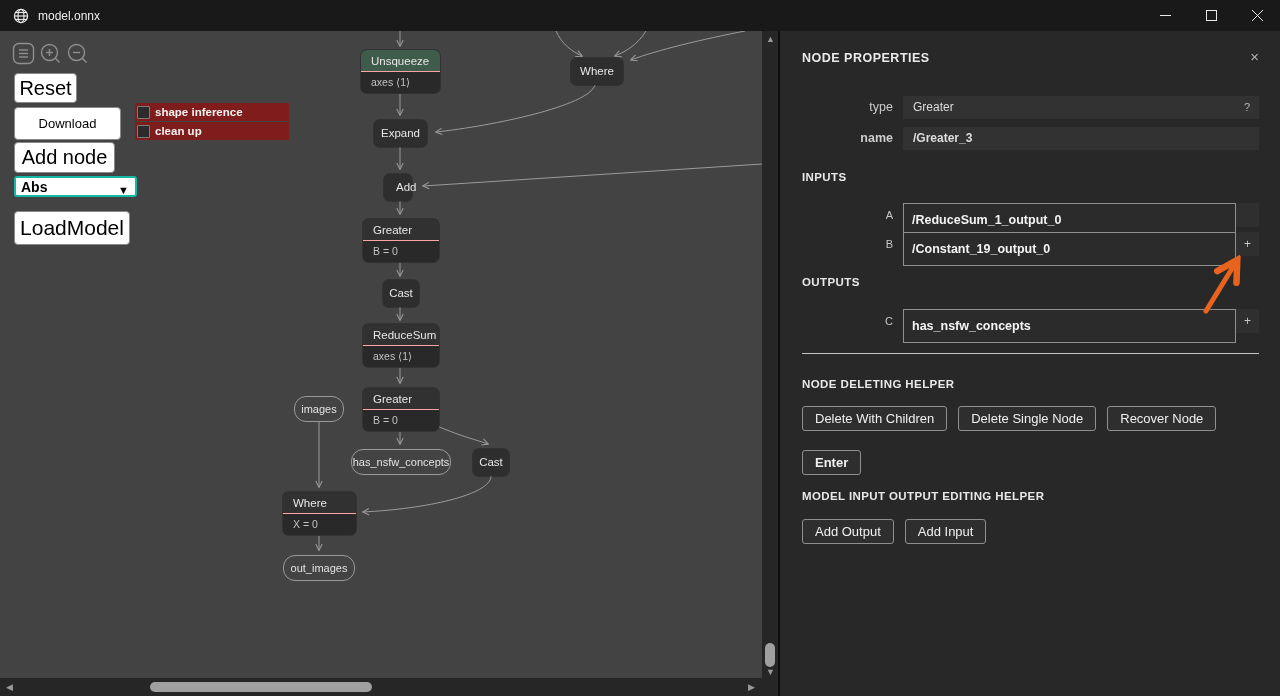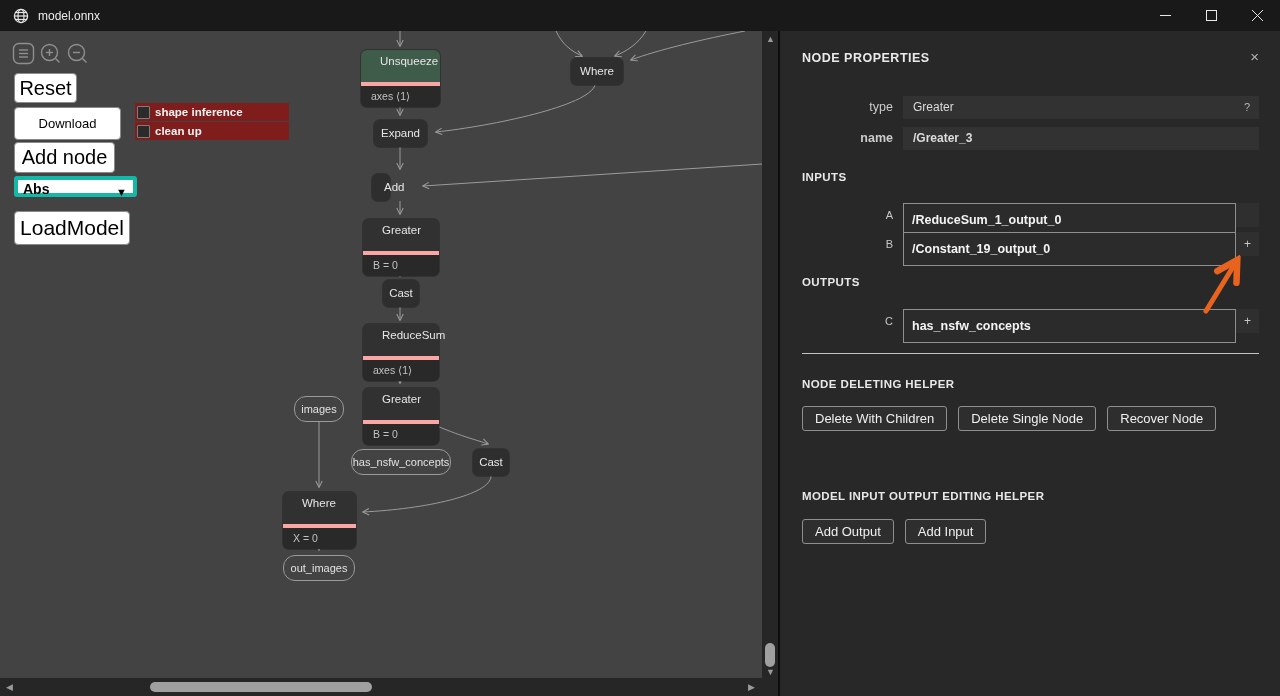--- a/index.html
+++ b/index.html
@@ -18,37 +18,37 @@
   #graph { position:absolute; left:0; top:31px; width:778px; height:665px;
            background:#434343; overflow:hidden; }
   #edges { position:absolute; left:0; top:0; }
 
   .gnode { position:absolute; background:#2e2e2e; border-radius:6px; color:#e6e6e6;
            font-size:11.5px; white-space:nowrap; box-shadow:0 0 0 1px rgba(0,0,0,.25); }
   .gnode.single { height:27px; line-height:27px; text-align:center; }
   .gnode.io { background:transparent; border:1px solid #9a9a9a; box-shadow:none;
               border-radius:12px; height:26px; line-height:24px; text-align:center;
               color:#e2e2e2; font-size:11px; }
-  .gnode-head { height:36px; line-height:22px; padding-left:19px;
-                background:#313131; border-radius:6px 6px 0 0; border-bottom:4px solid #fca5a5; }
+  .gnode-head { height:22px; line-height:22px; padding-left:10px;
+                background:#313131; border-radius:6px 6px 0 0; border-bottom:1px solid #fca5a5; }
   .gnode.accent .gnode-head { background:#3f5b4a; }
   .gnode-attr { height:21px; line-height:21px; padding-left:10px; color:#c2c2c2;
                 font-size:10.5px; background:#292929; border-radius:0 0 6px 6px; }
 
   
   .g-toolbar { position:absolute; left:12px; top:11px; display:flex; gap:4px; }
   .g-tool { width:23px; height:23px; display:flex; align-items:center; justify-content:center; }
   .white-btn { position:absolute; background:#ffffff; color:#000; border:1px solid #8a8a8a;
                border-radius:4px; text-align:center; font-family:"Liberation Sans",sans-serif; }
   #btn-reset    { left:14px; top:42px;  width:63px;  height:30px; font-size:20px; }
   #btn-download { left:14px; top:76px;  width:107px; height:33px; font-size:13px; }
   #btn-addnode  { left:14px; top:111px; width:101px; height:31px; font-size:20px; }
   #btn-load     { left:14px; top:180px; width:116px; height:34px; font-size:21px; }
   #op-select { position:absolute; left:14px; top:145px; width:123px; height:21px;
-               background:#ffffff; color:#000; border:4px solid #14b8a6; border-radius:3px;
+               background:#ffffff; color:#000; border:2px solid #14b8a6; border-radius:3px;
                font-size:14px; font-weight:bold; line-height:19px; padding-left:5px; }
   #op-select .chev { position:absolute; right:6px; top:3px; color:#000; font-size:11px; }
 
   .chk-row { position:absolute; left:135px; width:154px; height:18px; background:#7f1d1d;
              display:flex; align-items:center; }
   #chk-row-0 { top:72px; } #chk-row-1 { top:91px; }
   .chk-box { width:13px; height:13px; border:1px solid #7d7d7d; background:#2b2b2b;
              margin:0 5px 0 2px; border-radius:1px; flex:none; }
   .chk-label { color:#f2f2f2; font-size:11.5px; font-weight:bold; }
 
@@ -167,21 +167,21 @@
     </g>
   </svg>
 
   <div id="nodes-layer">
       <div class="gnode op accent" style="left: 361px; top: 19px; width: 79px;">
         <div class="gnode-head">Unsqueeze</div>
         <div class="gnode-attr">axes ⟨1⟩</div>
       </div>
       <div class="gnode op single" style="left: 571px; top: 27px; width: 52px;">Where</div>
       <div class="gnode op single" style="left: 374px; top: 89px; width: 53px;">Expand</div>
-      <div class="gnode op single" style="left: 372px; top: 143px; width: 18px; padding-left: 12px;">Add</div>
+      <div class="gnode op single" style="left: 384px; top: 143px; width: 28px; padding-left: 12px;">Add</div>
       <div class="gnode op" style="left: 363px; top: 188px; width: 76px;">
         <div class="gnode-head">Greater</div>
         <div class="gnode-attr">B = 0</div>
       </div>
       <div class="gnode op single" style="left: 383px; top: 249px; width: 36px;">Cast</div>
       <div class="gnode op" style="left: 363px; top: 293px; width: 76px;">
         <div class="gnode-head">ReduceSum</div>
         <div class="gnode-attr">axes ⟨1⟩</div>
       </div>
       <div class="gnode op" style="left: 363px; top: 357px; width: 76px;">
@@ -306,20 +306,23 @@
   </div>
 
   <div class="panel-abs" id="panel-divider" style="position:absolute;"></div>
 
   <div class="panel-abs sec-heading" id="h-del" style="position:absolute;">NODE DELETING HELPER</div>
   <div class="panel-abs btn-row" id="del-btns" style="position:absolute;">
     <button class="p-btn">Delete With Children</button>
     <button class="p-btn">Delete Single Node</button>
     <button class="p-btn">Recover Node</button>
   </div>
+  <div class="panel-abs" id="btn-enter" style="position:absolute;">
+    <button class="p-btn">Enter</button>
+  </div>
 
   <div class="panel-abs sec-heading" id="h-io" style="position:absolute;">MODEL INPUT OUTPUT EDITING HELPER</div>
   <div class="panel-abs btn-row" id="io-btns" style="position:absolute;">
     <button class="p-btn">Add Output</button>
     <button class="p-btn">Add Input</button>
   </div>
 </div>
 
 <svg id="orange-arrow" width="1280" height="696">
   <defs>

